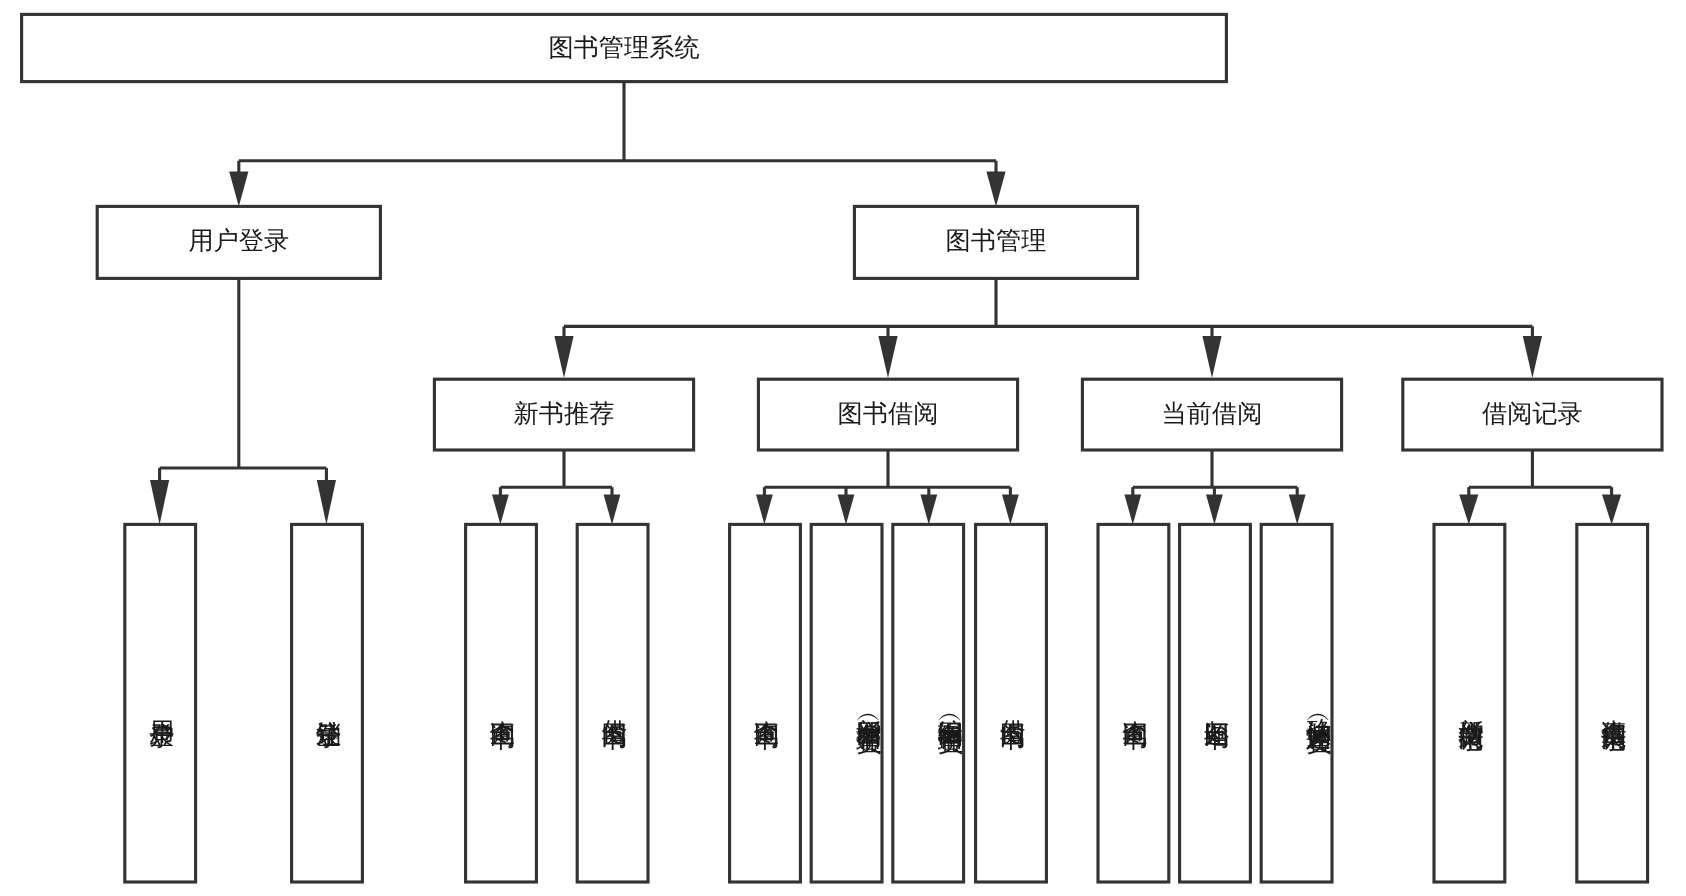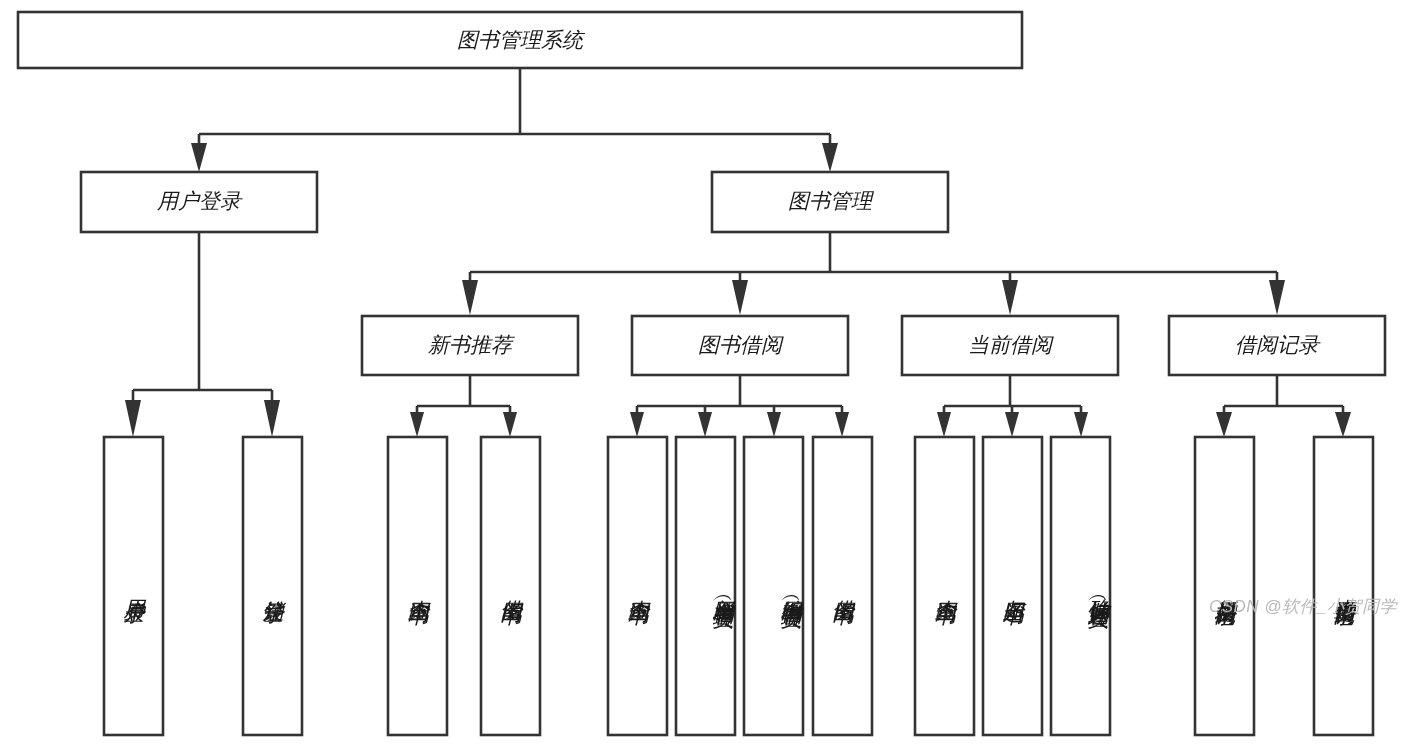--- a/index.html
+++ b/index.html
@@ -11,21 +11,20 @@
     width: 1405px;
     height: 747px;
     font-family: "Liberation Sans", "DejaVu Sans", sans-serif;
     overflow: hidden;
   }
   #diagram-root {
     position: relative;
     width: 1405px;
     height: 622px;
     background: #ffffff;
-    font-style: italic;
   }
   svg.flow {
     position: absolute;
     left: 0;
     top: 0;
     width: 1405px;
     height: 747px;
   }
   .node-box {
     fill: #ffffff;
@@ -225,14 +224,13 @@
   <div class="vlabel" style="left:744px; top:437px; width:59px; height:298px; align-items:flex-start; padding-top:6px; box-sizing:border-box;">编辑图书（管理员）</div>
   <div class="vlabel" style="left:813px; top:437px; width:59px; height:298px;">借阅图书</div>
 
   <div class="vlabel" style="left:915px; top:437px; width:59px; height:298px;">查询图书</div>
   <div class="vlabel" style="left:983px; top:437px; width:59px; height:298px;">归还图书</div>
   <div class="vlabel" style="left:1051px; top:437px; width:59px; height:298px; align-items:flex-start; padding-top:6px; box-sizing:border-box;">确认归还（管理员）</div>
 
   <div class="vlabel" style="left:1195px; top:437px; width:59px; height:298px;">新增借阅记录</div>
   <div class="vlabel" style="left:1314px; top:437px; width:59px; height:298px;">查询借阅记录</div>
 
-  <div class="watermark">CSDN @软件_小贺同学</div>
 </div>
 
 </body></html>

